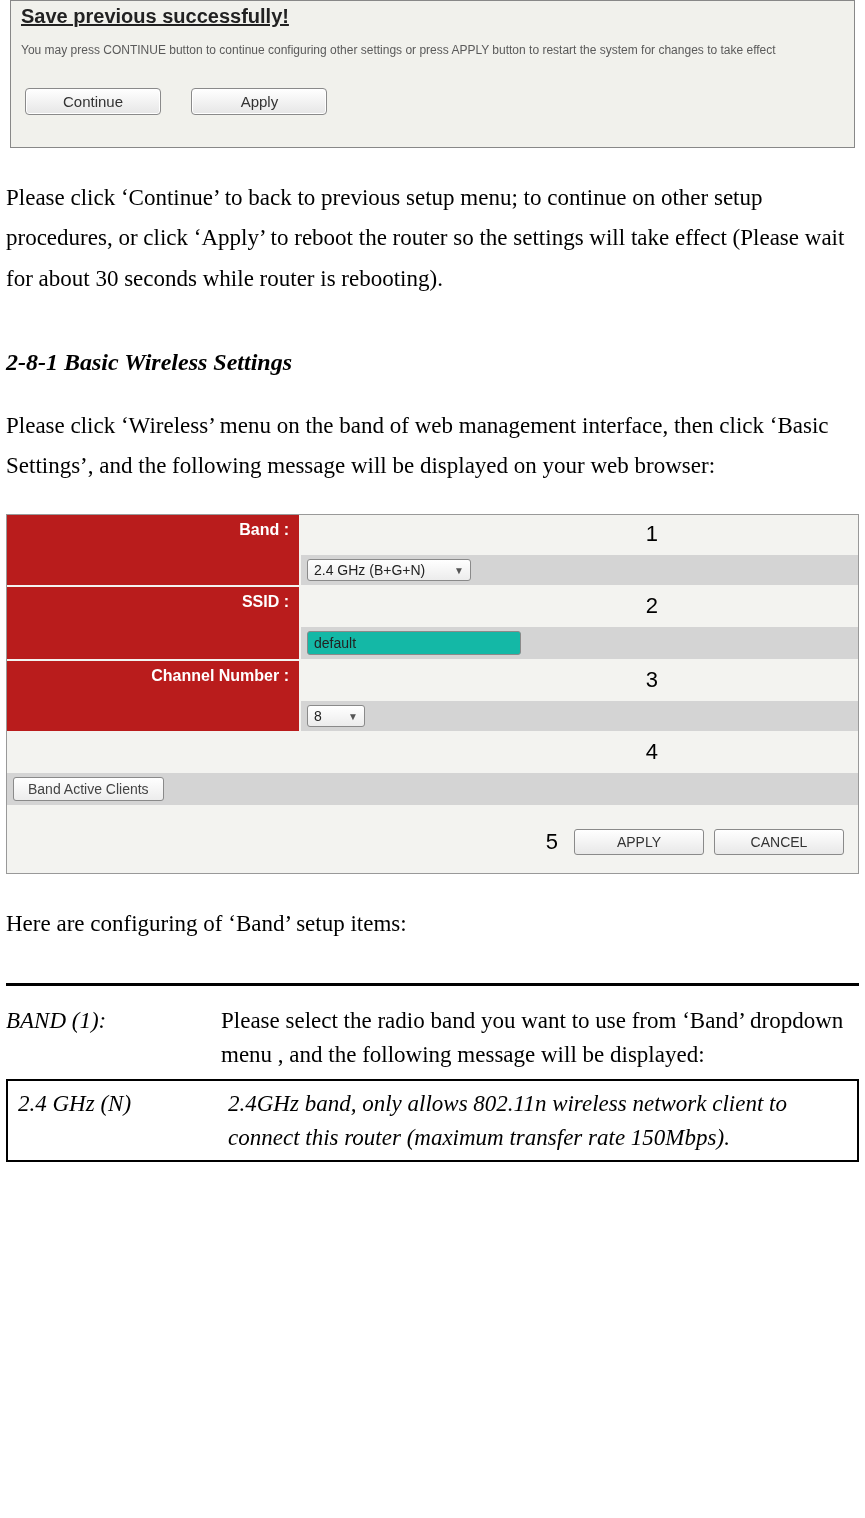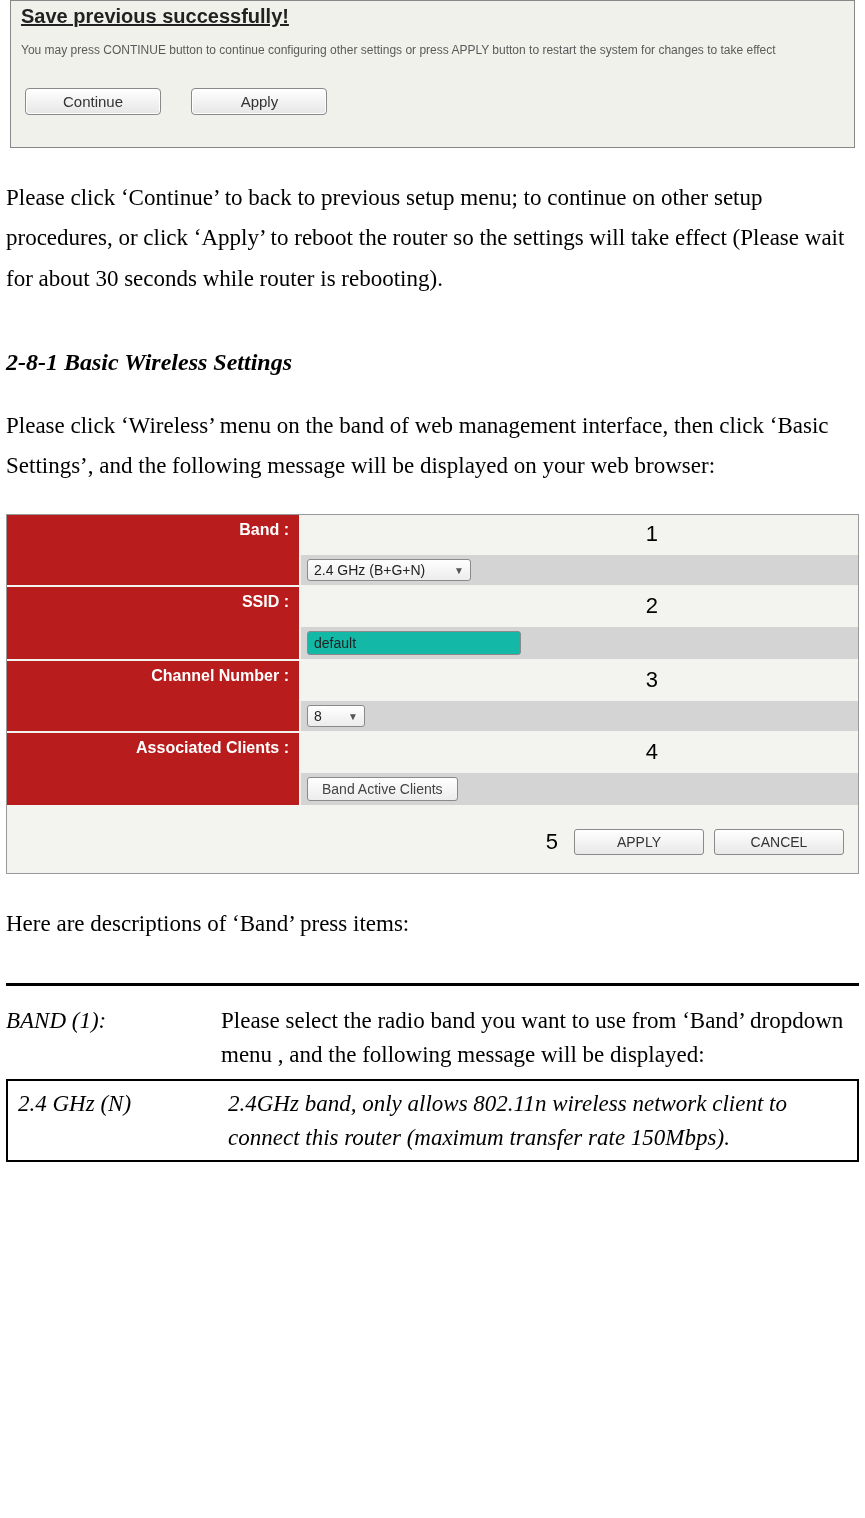--- a/index.html
+++ b/index.html
@@ -198,35 +198,34 @@
     <div class="ctl">
       <span class="sel small">
         <span>8</span>
         <span class="caret">▼</span>
       </span>
     </div>
     <div class="callout">3</div>
   </div>
 
   <div class="formrow">
-    <div class="lab">Associated Clients :</div>
     <div class="ctl">
       <span class="flatbtn">Band Active Clients</span>
     </div>
     <div class="callout">4</div>
   </div>
 
   <div class="actionrow">
     <span class="num">5</span>
     <span class="widebtn">APPLY</span>
     <span class="widebtn">CANCEL</span>
   </div>
 </div>
 
-<div class="para">Here are descriptions of ‘Band’ press items:</div>
+<div class="para">Here are configuring of ‘Band’ setup items:</div>
 
 <hr class="hr">
 
 <div class="desc">
   <div class="dl">BAND (1):</div>
   <div class="dr">Please select the radio band you want to use from ‘Band’ dropdown menu , and the following message will be displayed:</div>
 </div>
 
 <div class="boxtable">
   <div class="brow">

